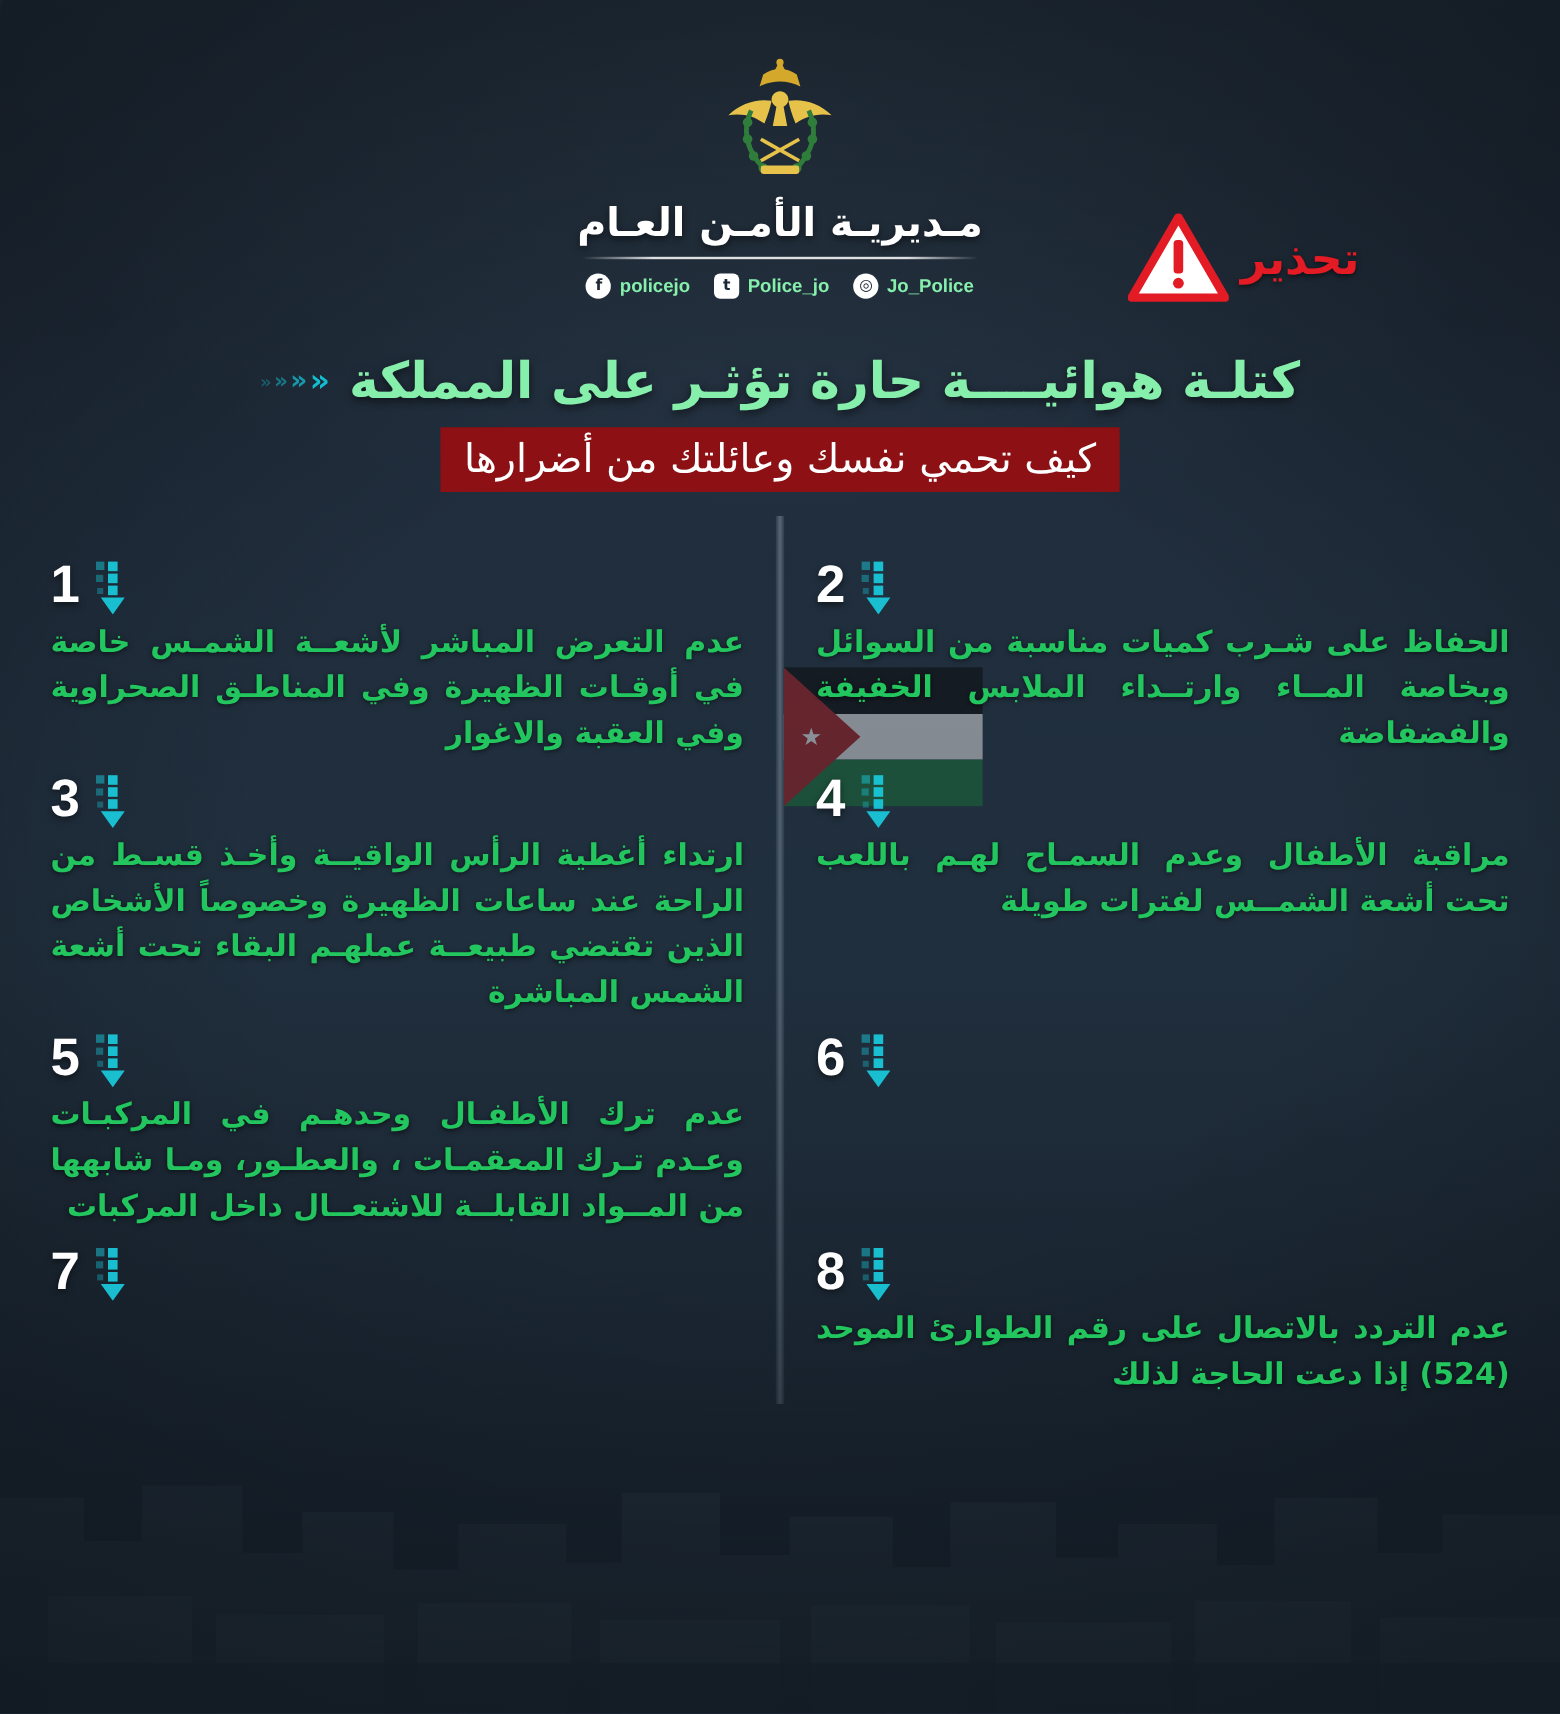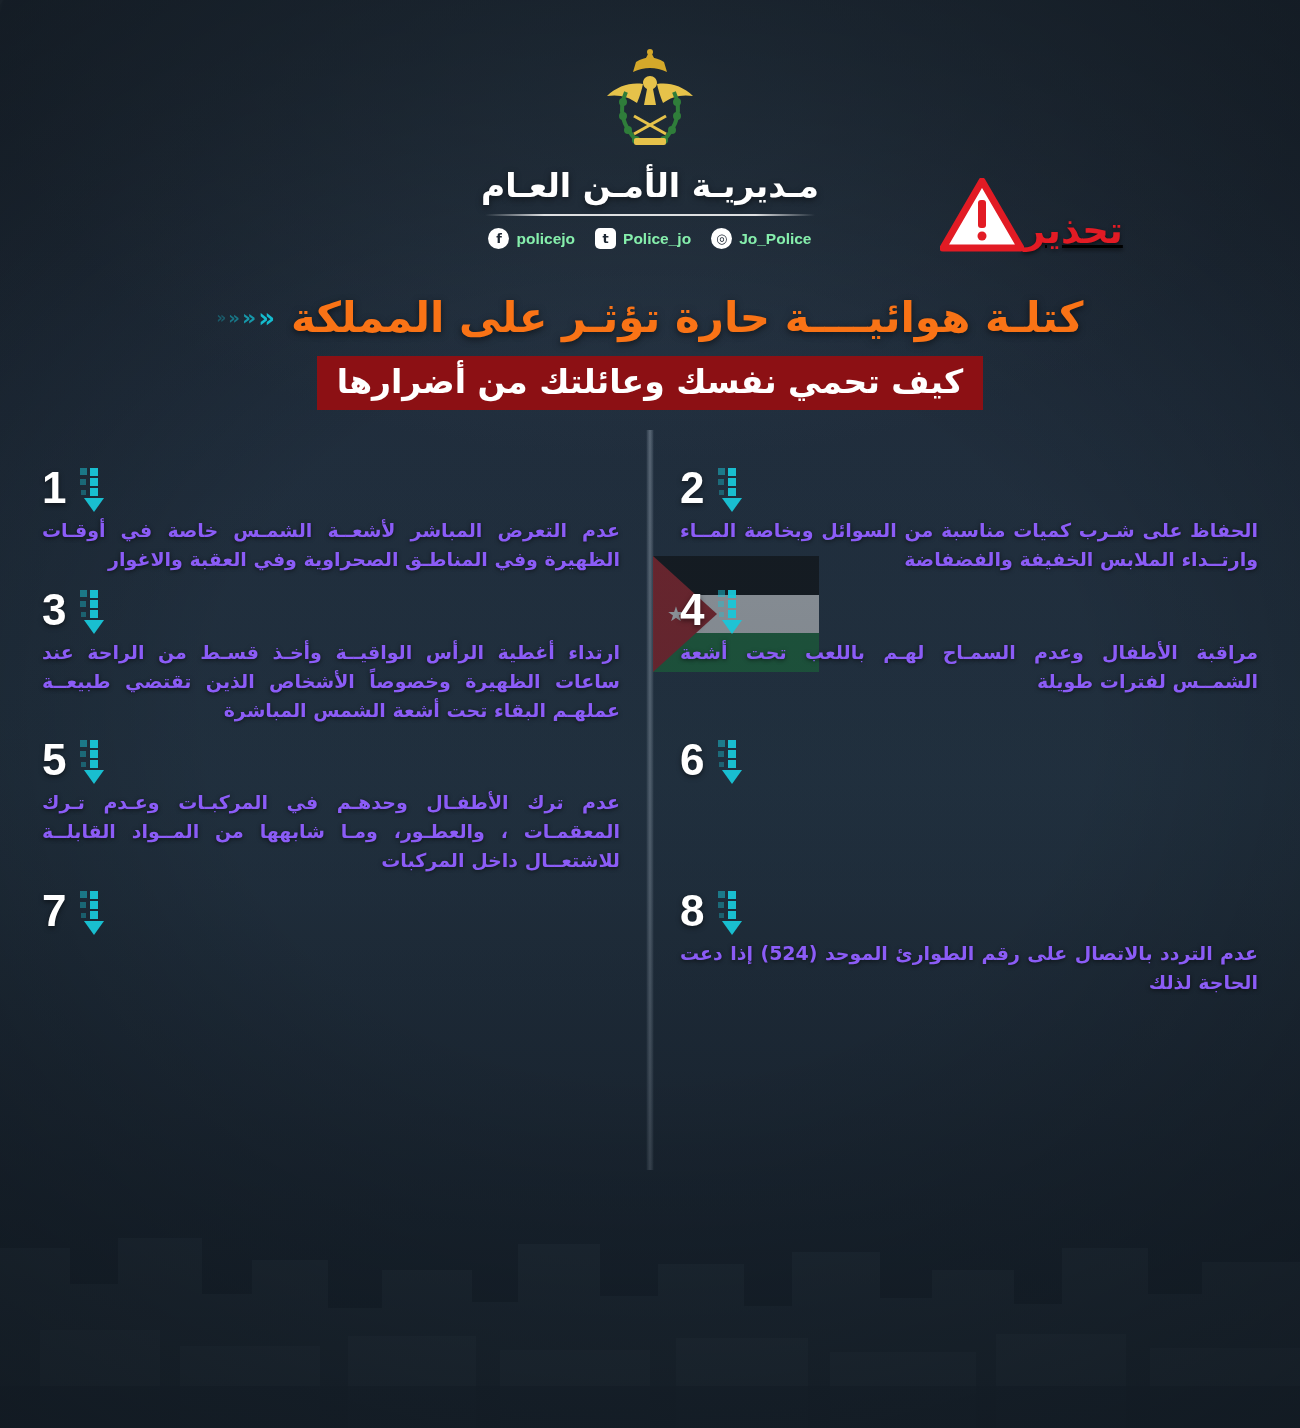--- a/index.html
+++ b/index.html
@@ -130,23 +130,23 @@
     color: #86efac; font-size: 15.5px; font-weight: bold;
     font-family: "Liberation Sans", sans-serif;
   }
 
   
   .warning-badge {
     position: absolute;
     top: 178px;
     left: 940px;
     display: flex;
-    align-items: flex-end;
+    align-items: center;
+    gap: 10px;
     direction: rtl;
-    text-decoration: underline;
   }
   .warning-badge .w-text {
     color: #e21b24;
     font-size: 37px;
     font-weight: bold;
     letter-spacing: 2px;
     text-shadow: 0 2px 4px rgba(0,0,0,.55);
   }
   .tri { width: 84px; height: 74px; }
 
@@ -154,21 +154,21 @@
   .title-block { margin-top: 44px; text-align: center; }
 
   .title-row {
     display: flex;
     align-items: center;
     justify-content: center;
     gap: 16px;
     direction: rtl;
   }
   .title-main {
-    color: #f97316;
+    color: #86efac;
     font-size: 42px;
     font-weight: bold;
     letter-spacing: 0.5px;
     text-shadow: 0 2px 7px rgba(0,0,0,.55);
   }
   .chevrons { display: flex; align-items: center; gap: 2px; }
   .chevrons span {
     color: #14c4d8;
     font-size: 26px;
     font-weight: bold;
@@ -177,21 +177,21 @@
   .chevrons span:nth-child(2) { opacity: .72; font-size: 22px; }
   .chevrons span:nth-child(3) { opacity: .5; font-size: 18px; }
   .chevrons span:nth-child(4) { opacity: .32; font-size: 15px; }
 
   .title-sub {
     display: inline-block;
     margin-top: 14px;
     background: #8c1014;
     color: #ffffff;
     font-size: 33px;
-    font-weight: bold;
+    font-weight: normal;
     padding: 6px 20px 9px;
     letter-spacing: 0.3px;
   }
 
   
   .tips {
     margin-top: 56px;
     padding: 0 42px;
     display: grid;
     grid-template-columns: 1fr 1fr;
@@ -216,22 +216,22 @@
     color: #ffffff;
     font-size: 44px;
     font-weight: bold;
     line-height: 1;
     font-family: "Liberation Sans", sans-serif;
     text-shadow: 0 2px 5px rgba(0,0,0,.5);
   }
   .tip-arrow { width: 34px; height: 46px; }
 
   .tip-text {
-    color: #8b5cf6;
-    font-size: 19px;
+    color: #22c55e;
+    font-size: 25px;
     line-height: 1.52;
     font-weight: bold;
     text-align: justify;
     text-align-last: right;
     text-shadow: 0 1px 4px rgba(0,0,0,.6);
   }
 
   
   .tip .tip-head { justify-content: flex-start; }
 </style>

